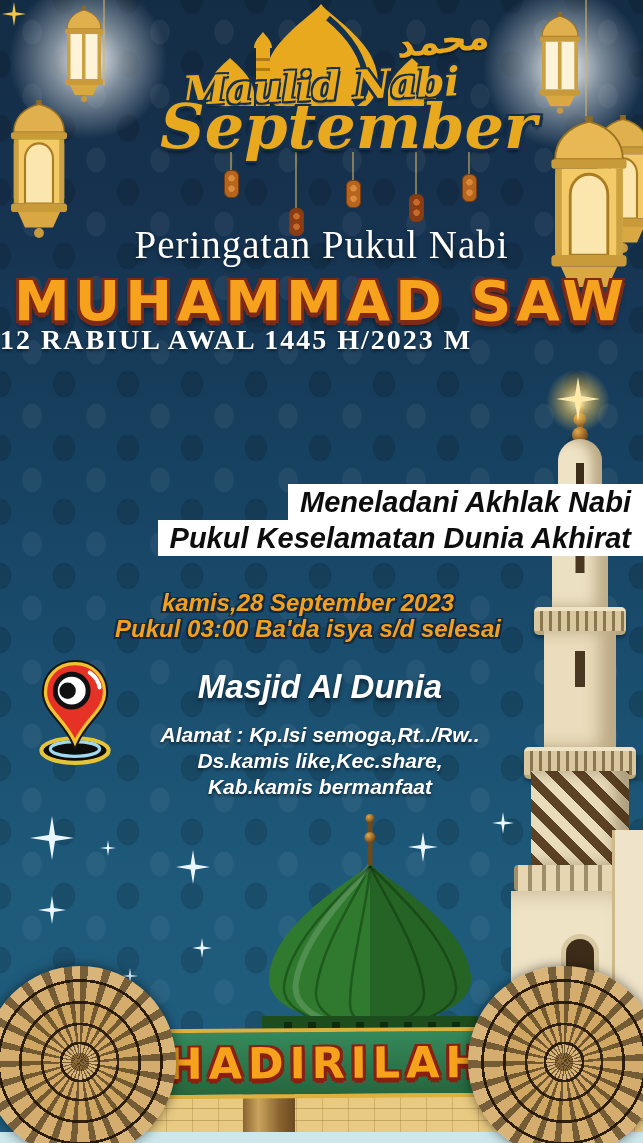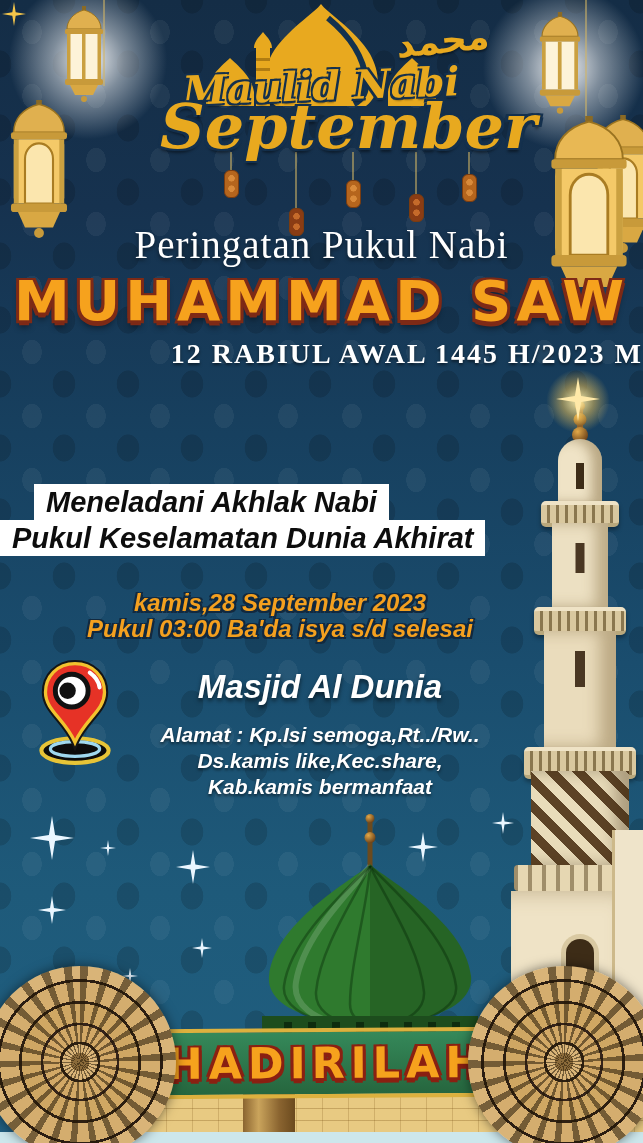--- a/index.html
+++ b/index.html
@@ -67,39 +67,40 @@
     font-family:"Liberation Serif",serif;font-size:39px;color:#ffffff;
     letter-spacing:1px;text-shadow:0 2px 4px rgba(0,0,0,.5);
   }
   .t-title{
     position:absolute;left:0;right:0;top:268px;text-align:center;z-index:7;
     font-family:"DejaVu Sans",sans-serif;font-weight:800;font-size:56px;
     color:#F6A21D;letter-spacing:5px;
     text-shadow:-3px -2px 0 #7E2A16,3px -2px 0 #7E2A16,-3px 3px 0 #7E2A16,3px 3px 0 #7E2A16,0 5px 0 #7E2A16,0 7px 6px rgba(0,0,0,.45);
   }
   .t-hijri{
-    position:absolute;left:0;right:0;top:338px;text-align:right;z-index:7;
+    position:absolute;left:0;right:0;top:324px;text-align:left;z-index:7;
     font-family:"Liberation Serif",serif;font-weight:bold;font-size:28px;
     color:#ffffff;letter-spacing:2px;text-shadow:0 2px 3px rgba(0,0,0,.5);
   }
   
-  .theme{position:absolute;left:0;right:0;top:484px;z-index:7;text-align:left;}
+  .theme{position:absolute;left:0;right:0;top:484px;z-index:7;text-align:right;}
   .theme .row{line-height:0;}
   .theme .box{
     display:inline-block;background:#ffffff;color:#0d0d0d;
     font-family:"Liberation Sans",sans-serif;font-weight:bold;font-style:italic;
     font-size:29px;line-height:34px;padding:1px 12px;
   }
   .theme .row1{margin-left:34px;}
   
   .schedule{
     position:absolute;left:0;width:560px;top:590px;z-index:7;text-align:center;
     font-family:"Liberation Sans",sans-serif;font-weight:bold;font-style:italic;
     font-size:24px;line-height:26px;color:#F4A01F;
     text-shadow:-2px -1px 0 #12293f,2px -1px 0 #12293f,-2px 2px 0 #12293f,2px 2px 0 #12293f;
+    padding-left:28px;
   }
   
   .pin{position:absolute;left:34px;top:658px;width:82px;height:108px;z-index:7;}
   .pin svg{display:block;width:100%;height:100%;}
   .t-venue{
     position:absolute;left:130px;width:380px;top:668px;z-index:7;text-align:center;
     font-family:"Liberation Sans",sans-serif;font-weight:bold;font-style:italic;
     font-size:33px;color:#ffffff;text-shadow:0 3px 4px rgba(0,0,0,.55);
   }
   .t-address{

